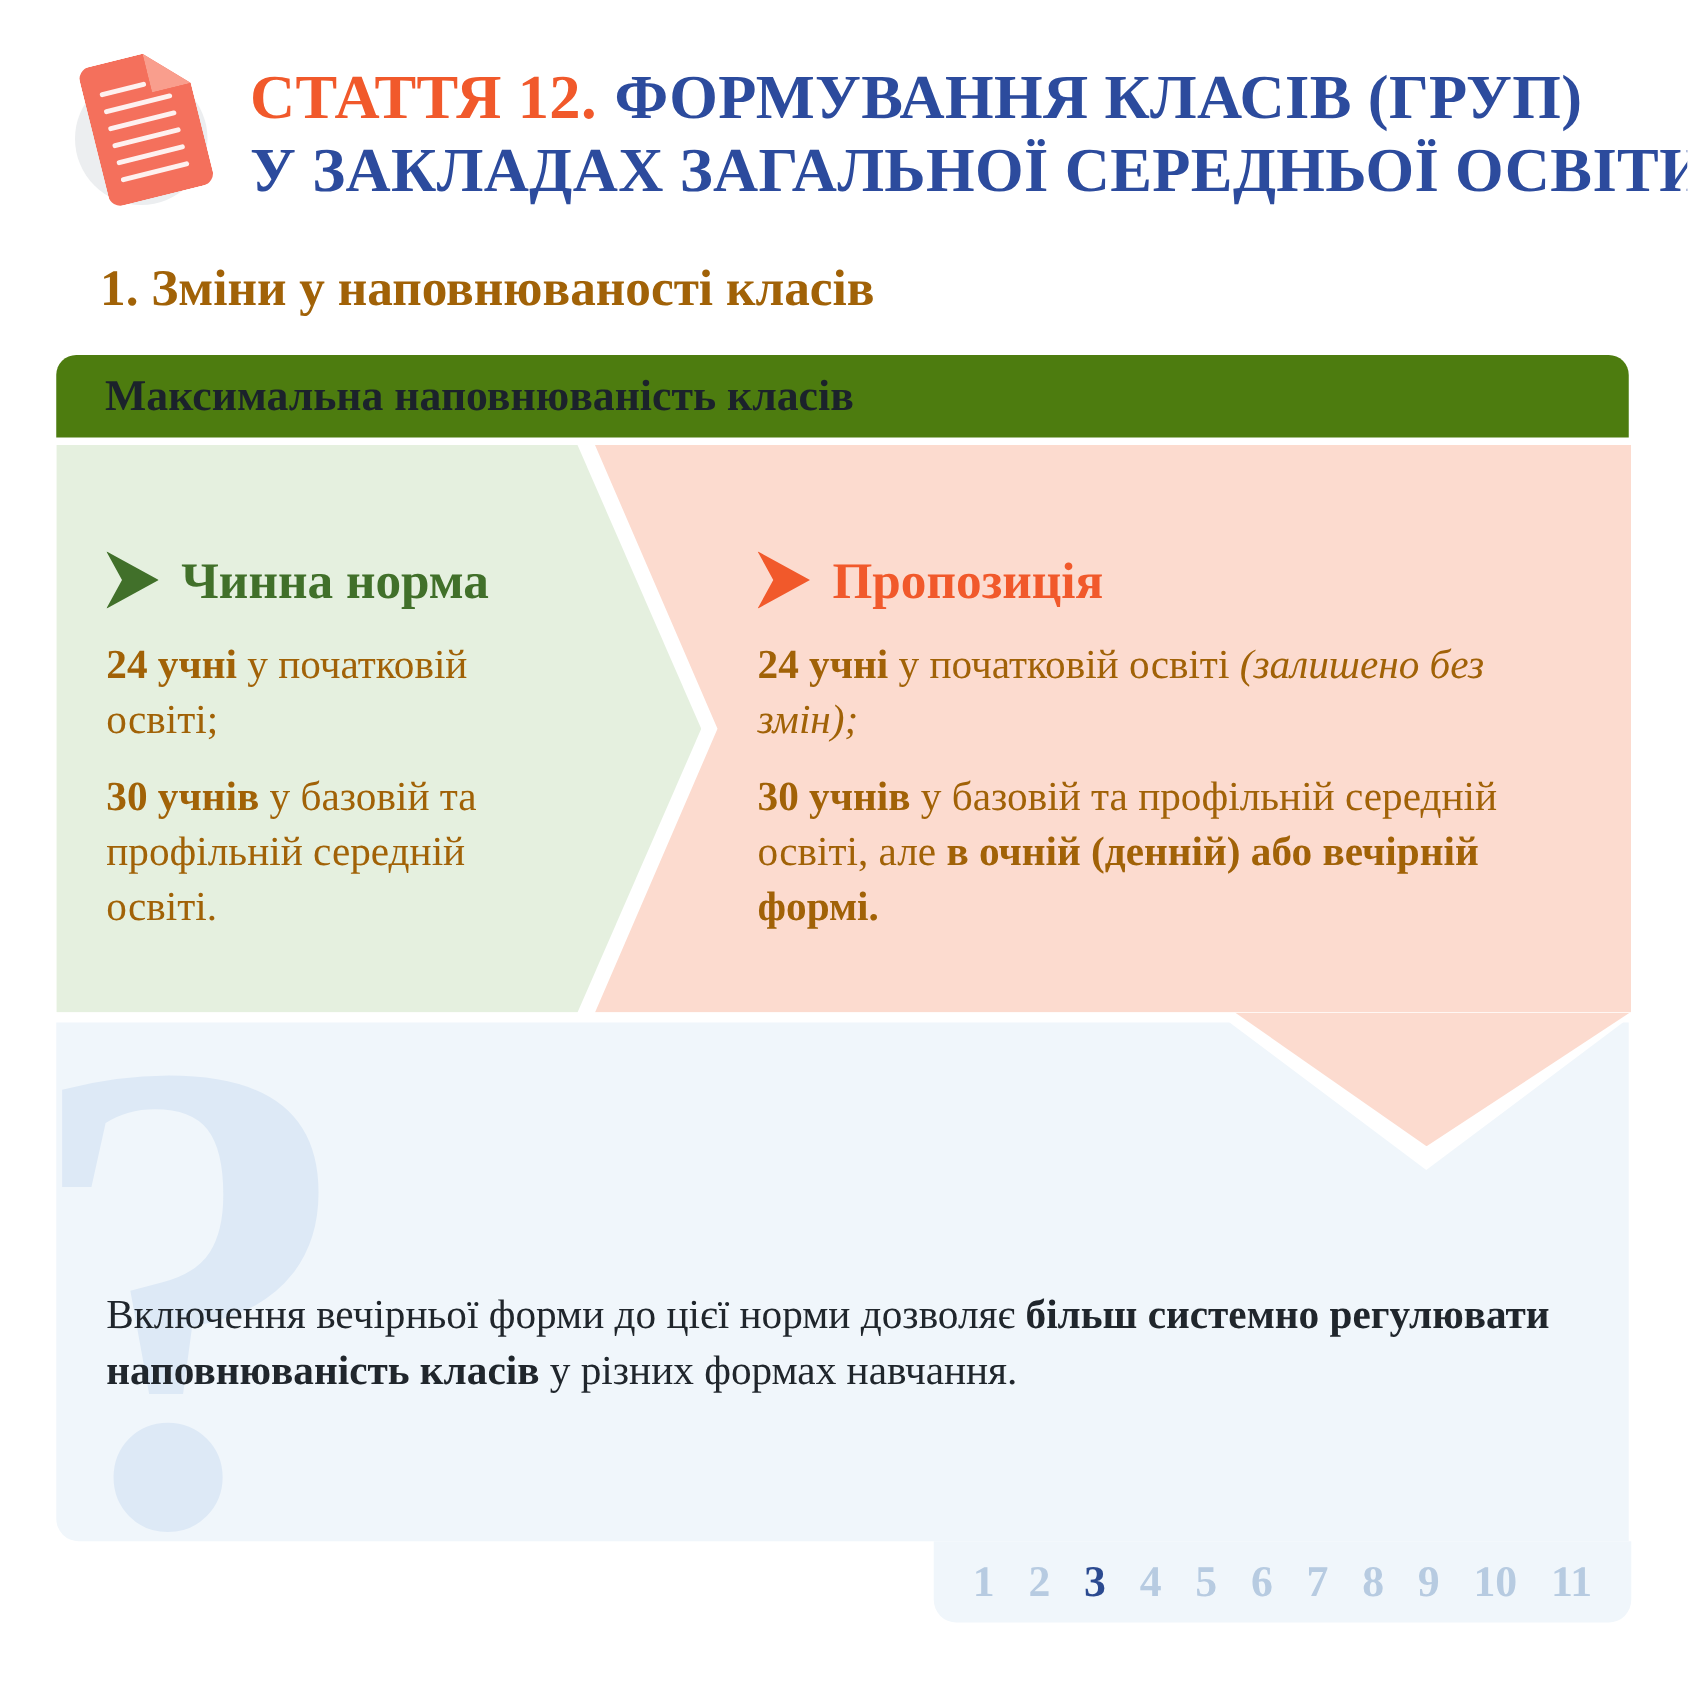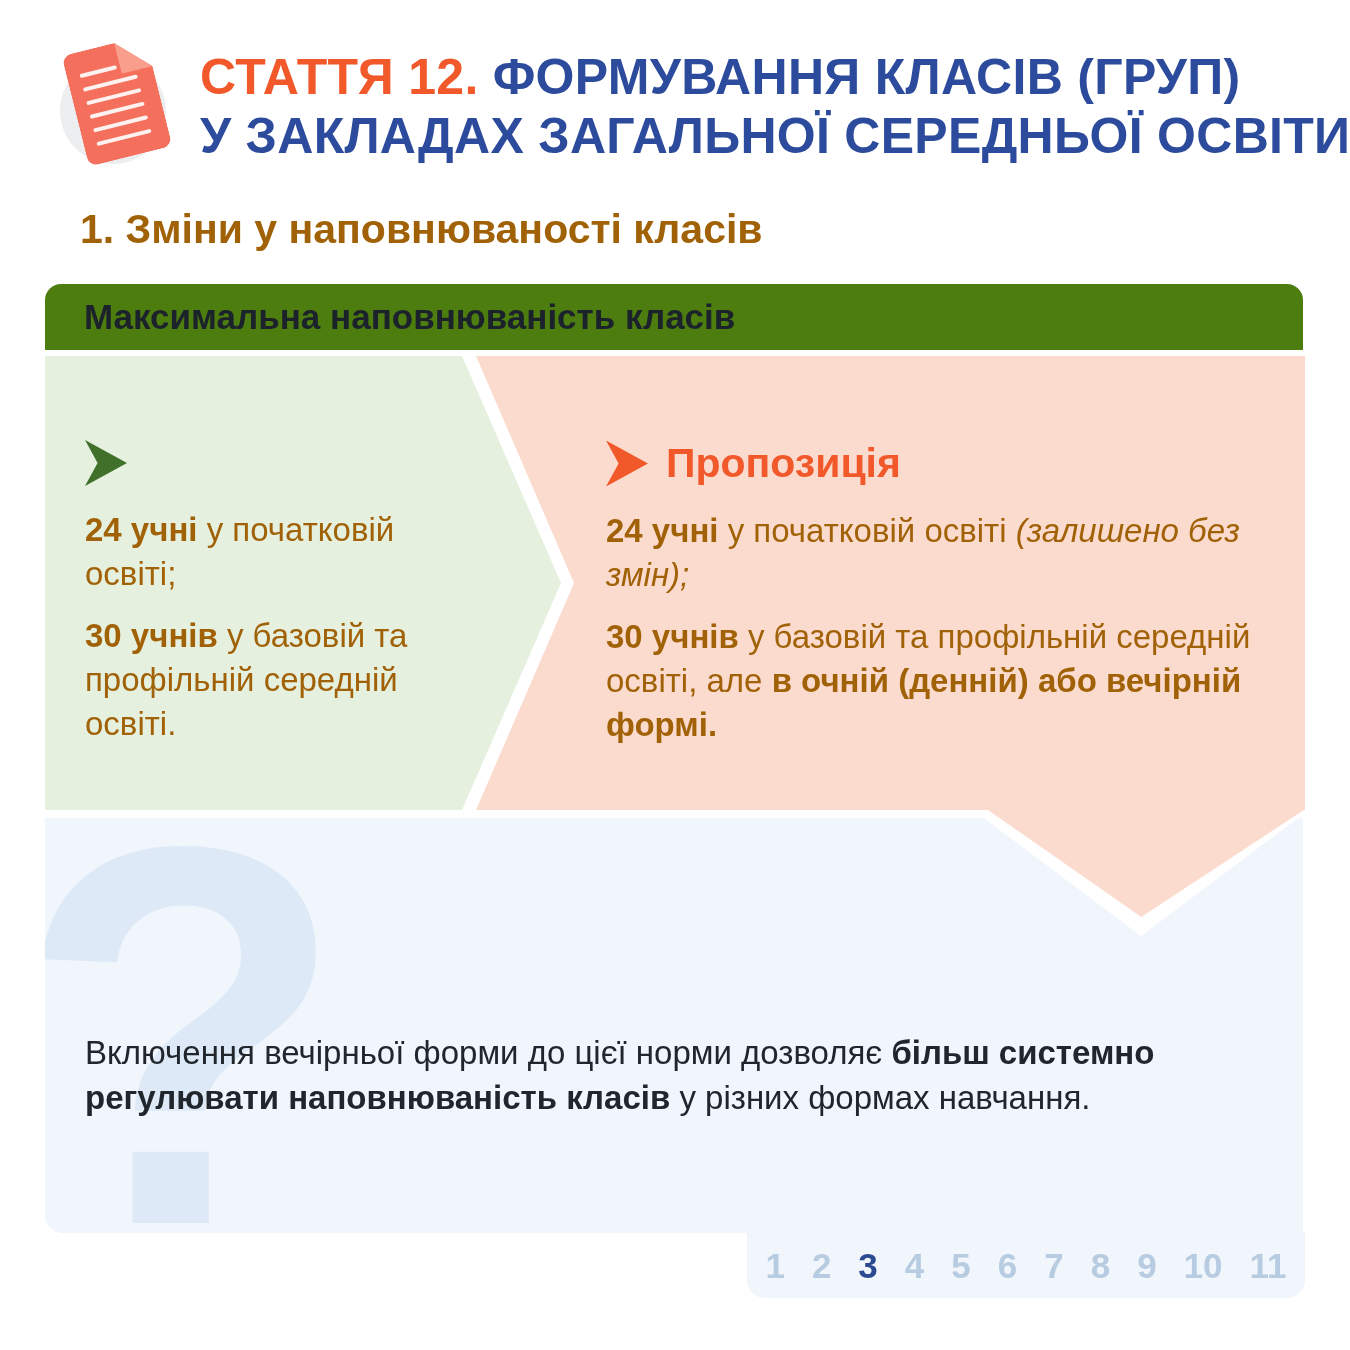--- a/index.html
+++ b/index.html
@@ -1,19 +1,19 @@
 <!DOCTYPE html>
 <html><head>
 <meta charset="utf-8">
 <style>
   * { margin:0; padding:0; box-sizing:border-box; }
   html,body { background:#ffffff; }
   .page {
     position:relative; width:1350px; height:1350px; background:#ffffff;
-    font-family:Liberation Sans, sans-serif; overflow:hidden;
+    font-family:Liberation Serif, serif; overflow:hidden;
     color:#20262C;
   }
 
   
   .doc-icon { position:absolute; left:60px; top:42px; width:112px; height:124px; }
   .doc-icon .circle { position:absolute; left:0; top:16px; width:106px; height:106px;
     border-radius:50%; background:#ECEEF0; }
   .paper-rot { position:absolute; left:14px; top:2px; width:86px; height:114px;
     transform:rotate(-14deg); }
   .sheet { position:absolute; inset:0; background:#F4705C; border-radius:10px;
@@ -109,20 +109,21 @@
 
   <div class="card-title">
     <span>Максимальна наповнюваність класів</span>
   </div>
 
   <div class="band">
 
     <div class="panel panel-green">
       <div class="panel-head">
         <span class="chev chev-green"></span>
+        <h3>Чинна норма</h3>
       </div>
       <p class="first"><b>24 учні</b><span> у початковій освіті;</span></p>
       <p><b>30 учнів</b><span> у базовій та профільній середній освіті.</span></p>
     </div>
 
     <div class="panel panel-pink">
       <div class="panel-head">
         <span class="chev chev-orange"></span>
         <h3>Пропозиція</h3>
       </div>

